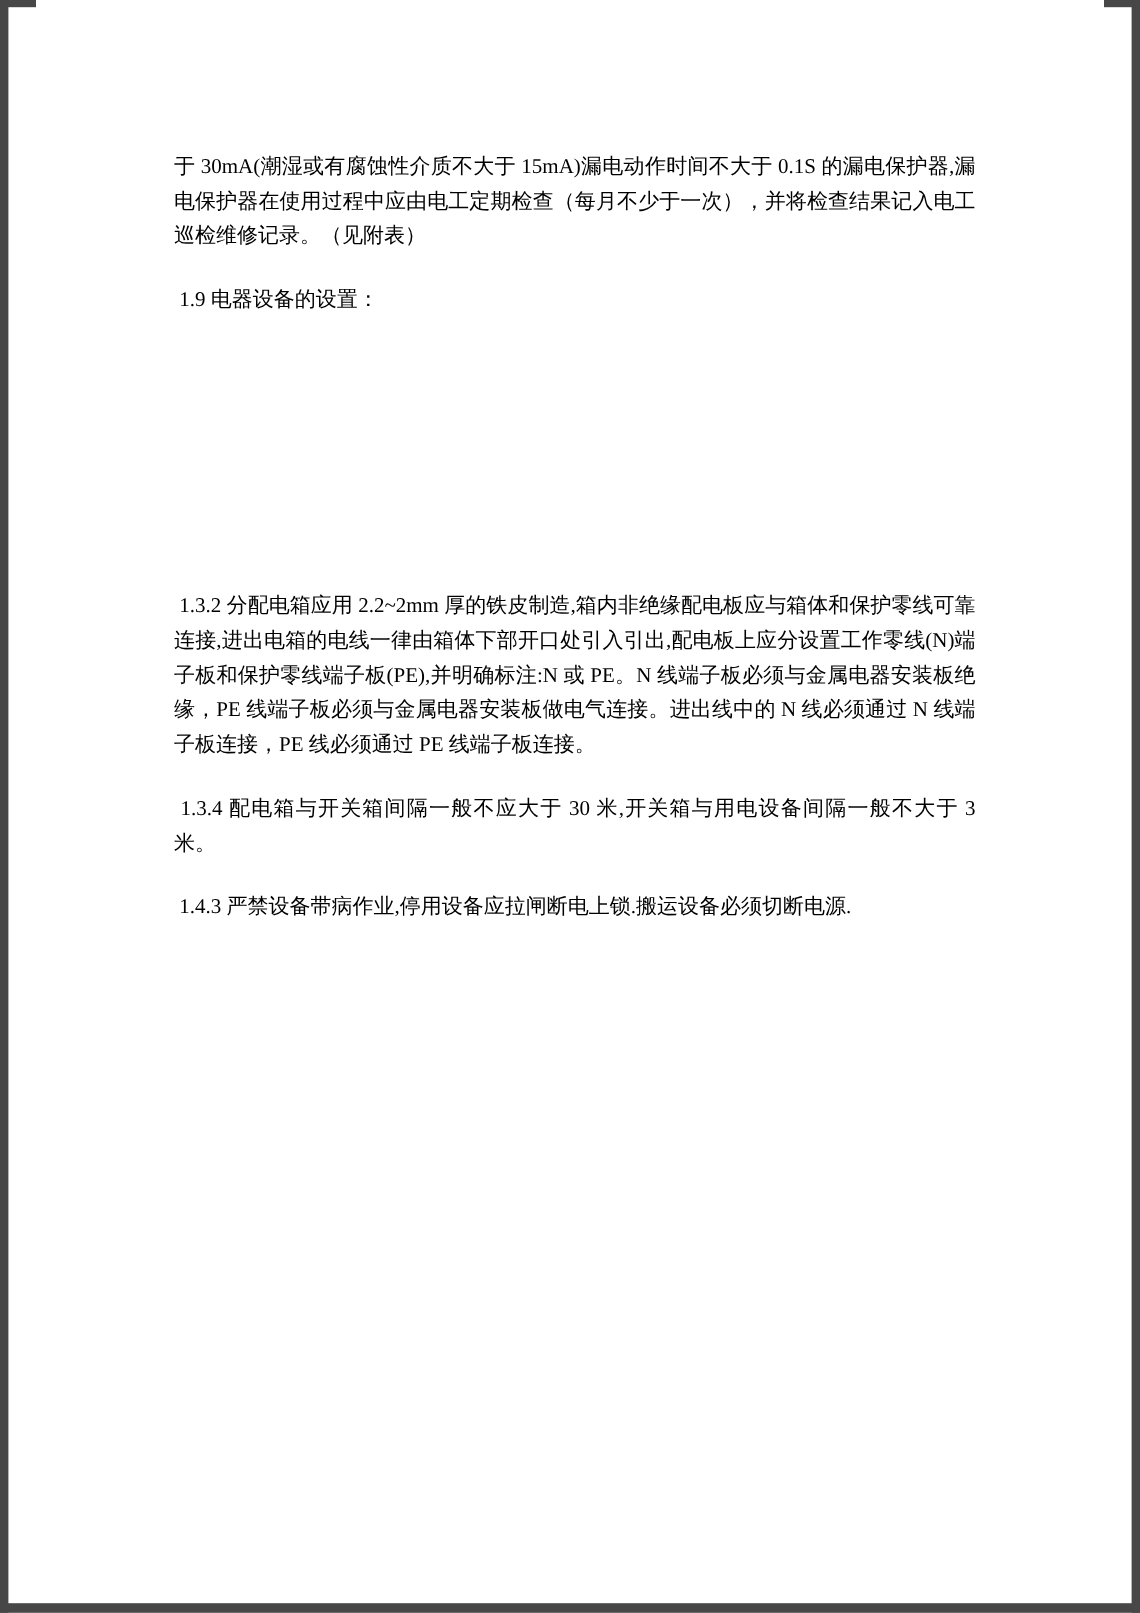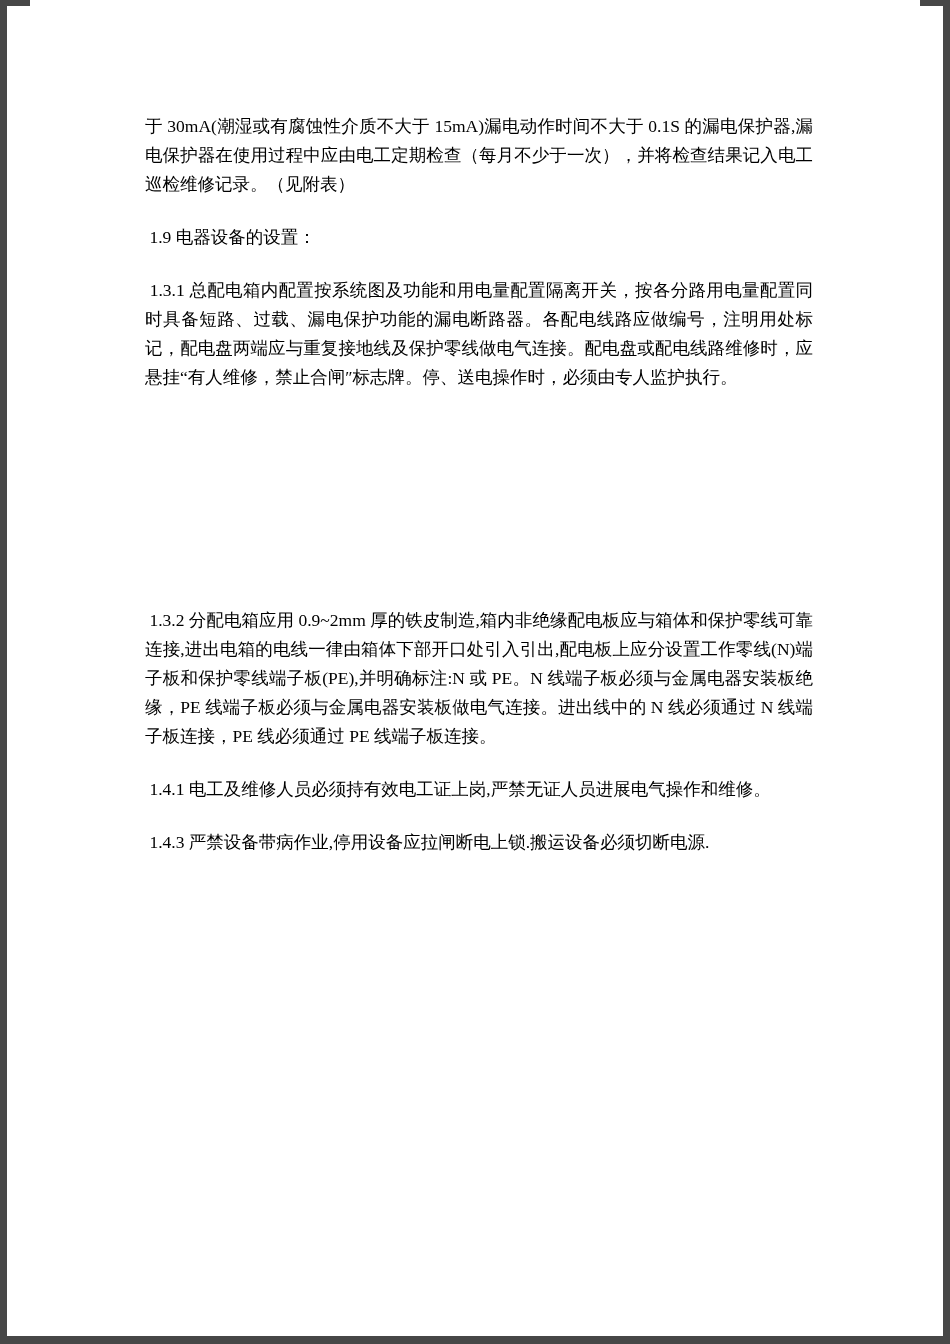--- a/index.html
+++ b/index.html
@@ -30,38 +30,37 @@
     position: absolute;
     left: 145px;
     top: 112px;
     width: 668px;
     color: #000000;
     font-size: 17.5px;
     line-height: 29px;
     text-align: justify;
   }
   .doc-content p {
-    margin: 0 0 24px 0;
+    margin: 12px 0 24px 0;
     white-space: pre-wrap;
     word-break: break-word;
   }
   .page-break-gap {
     height: 190px;
   }
 </style>
 </head>
 <body>
 
 <div class="edge edge-left"></div>
 <div class="edge edge-right"></div>
 <div class="edge edge-bottom"></div>
 <div class="edge corner-tl"></div>
 <div class="edge corner-tr"></div>
 
 <div class="doc-content">
   <p>于 30mA(潮湿或有腐蚀性介质不大于 15mA)漏电动作时间不大于 0.1S 的漏电保护器,漏电保护器在使用过程中应由电工定期检查（每月不少于一次），并将检查结果记入电工巡检维修记录。（见附表）</p>
   <p> 1.9 电器设备的设置：</p>
-  <p> 1.3.1 总配电箱内配置按系统图及功能和用电量配置隔离开关，按各分路用电量配置同时具备短路、过载、漏电保护功能的漏电断路器。各配电线路应做编号，注明用处标记，配电盘两端应与重复接地线及保护零线做电气连接。配电盘或配电线路维修时，应悬挂“有人维修，禁止合闸″标志牌。停、送电操作时，必须由专人监护执行。</p>
   <div class="page-break-gap"></div>
-  <p> 1.3.2 分配电箱应用 0.9~2mm 厚的铁皮制造,箱内非绝缘配电板应与箱体和保护零线可靠连接,进出电箱的电线一律由箱体下部开口处引入引出,配电板上应分设置工作零线(N)端子板和保护零线端子板(PE),并明确标注:N 或 PE。N 线端子板必须与金属电器安装板绝缘，PE 线端子板必须与金属电器安装板做电气连接。进出线中的 N 线必须通过 N 线端子板连接，PE 线必须通过 PE 线端子板连接。</p>
-  <p> 1.4.1 电工及维修人员必须持有效电工证上岗,严禁无证人员进展电气操作和维修。</p>
+  <p> 1.3.2 分配电箱应用 2.2~2mm 厚的铁皮制造,箱内非绝缘配电板应与箱体和保护零线可靠连接,进出电箱的电线一律由箱体下部开口处引入引出,配电板上应分设置工作零线(N)端子板和保护零线端子板(PE),并明确标注:N 或 PE。N 线端子板必须与金属电器安装板绝缘，PE 线端子板必须与金属电器安装板做电气连接。进出线中的 N 线必须通过 N 线端子板连接，PE 线必须通过 PE 线端子板连接。</p>
+  <p> 1.3.4 配电箱与开关箱间隔一般不应大于 30 米,开关箱与用电设备间隔一般不大于 3 米。</p>
   <p> 1.4.3 严禁设备带病作业,停用设备应拉闸断电上锁.搬运设备必须切断电源.</p>
 </div>
 
 </body></html>

